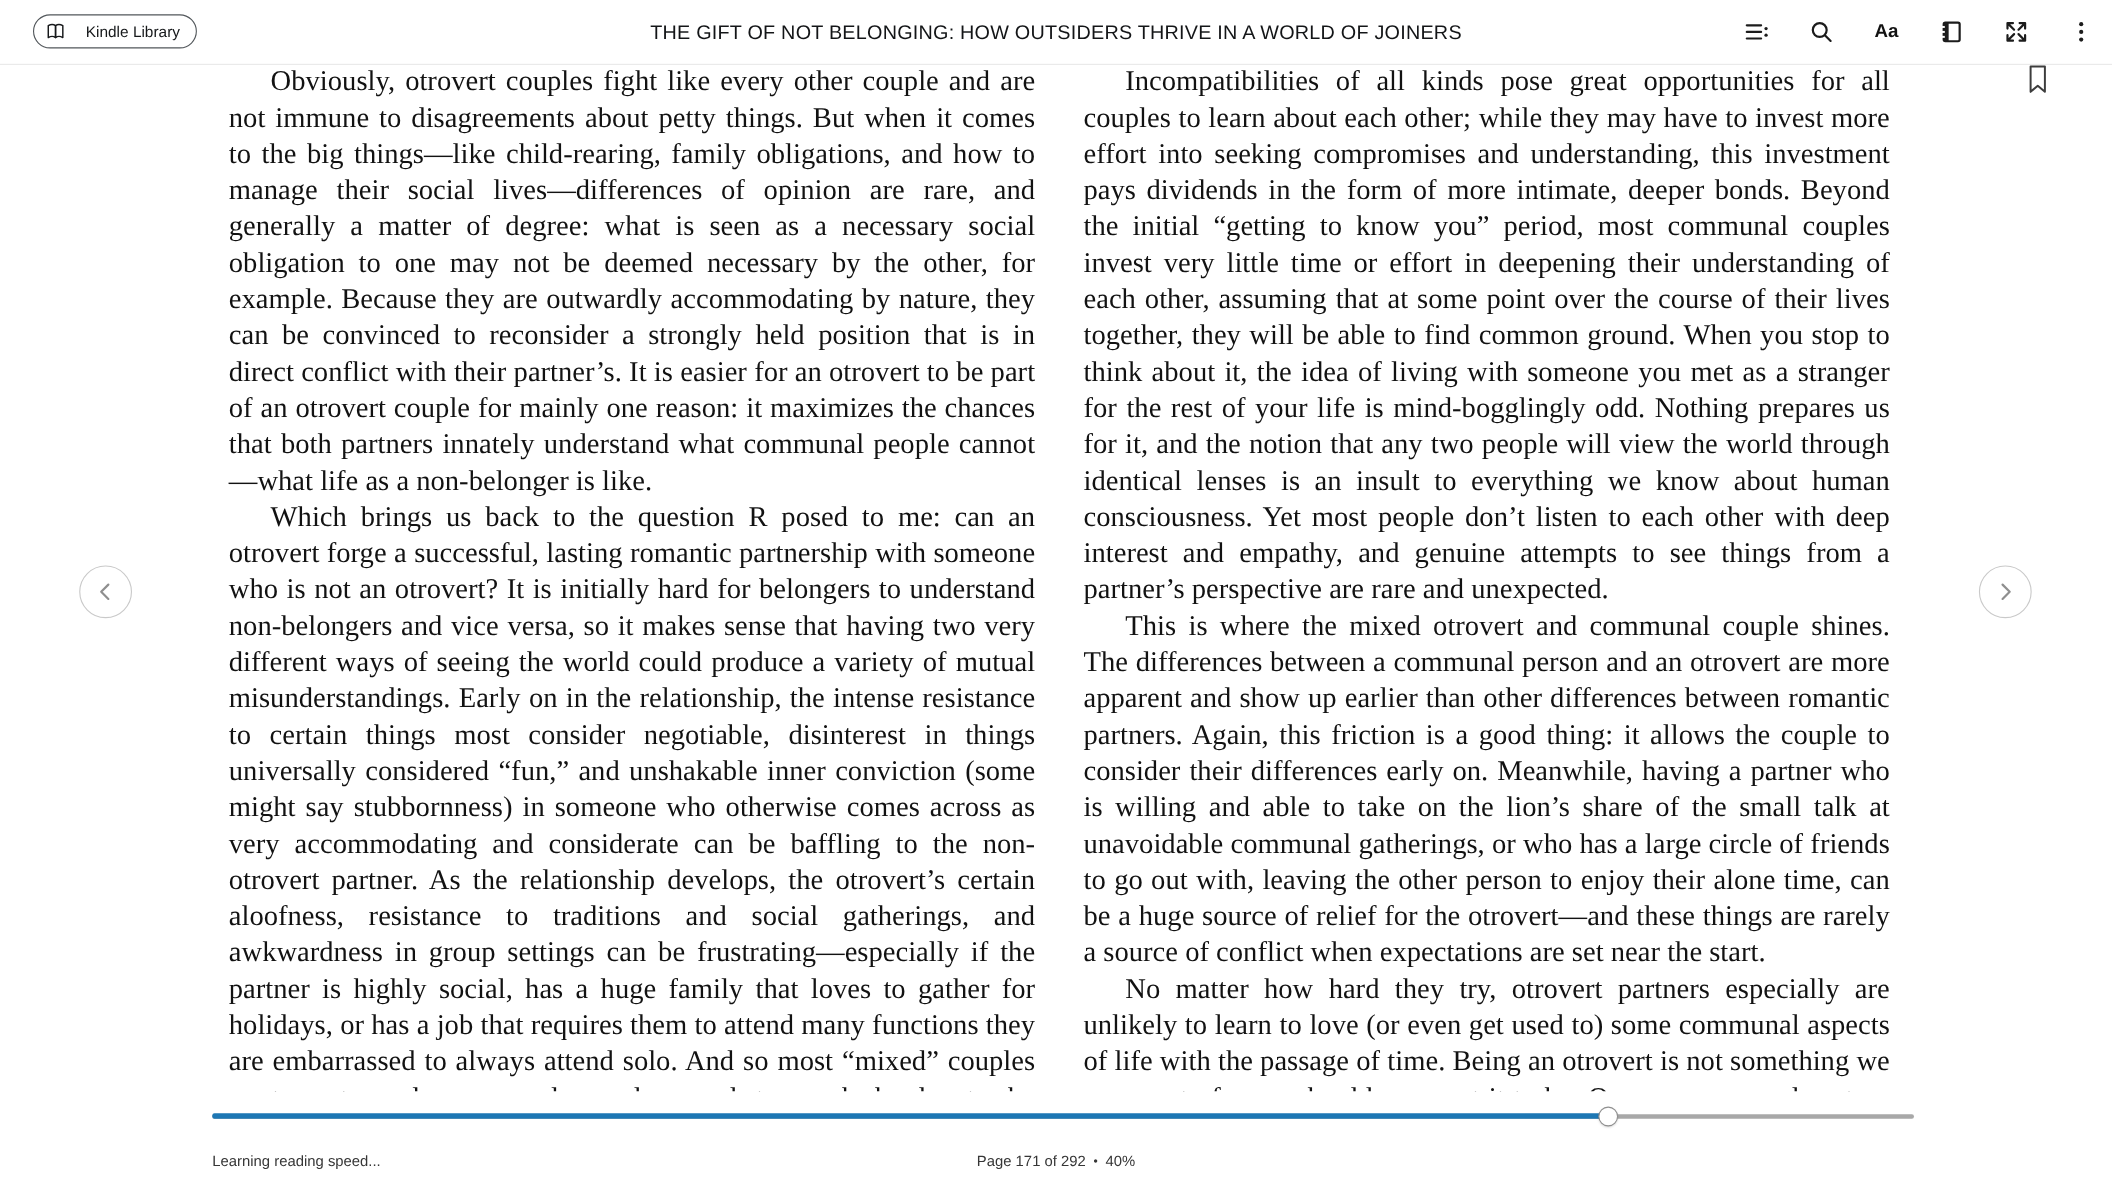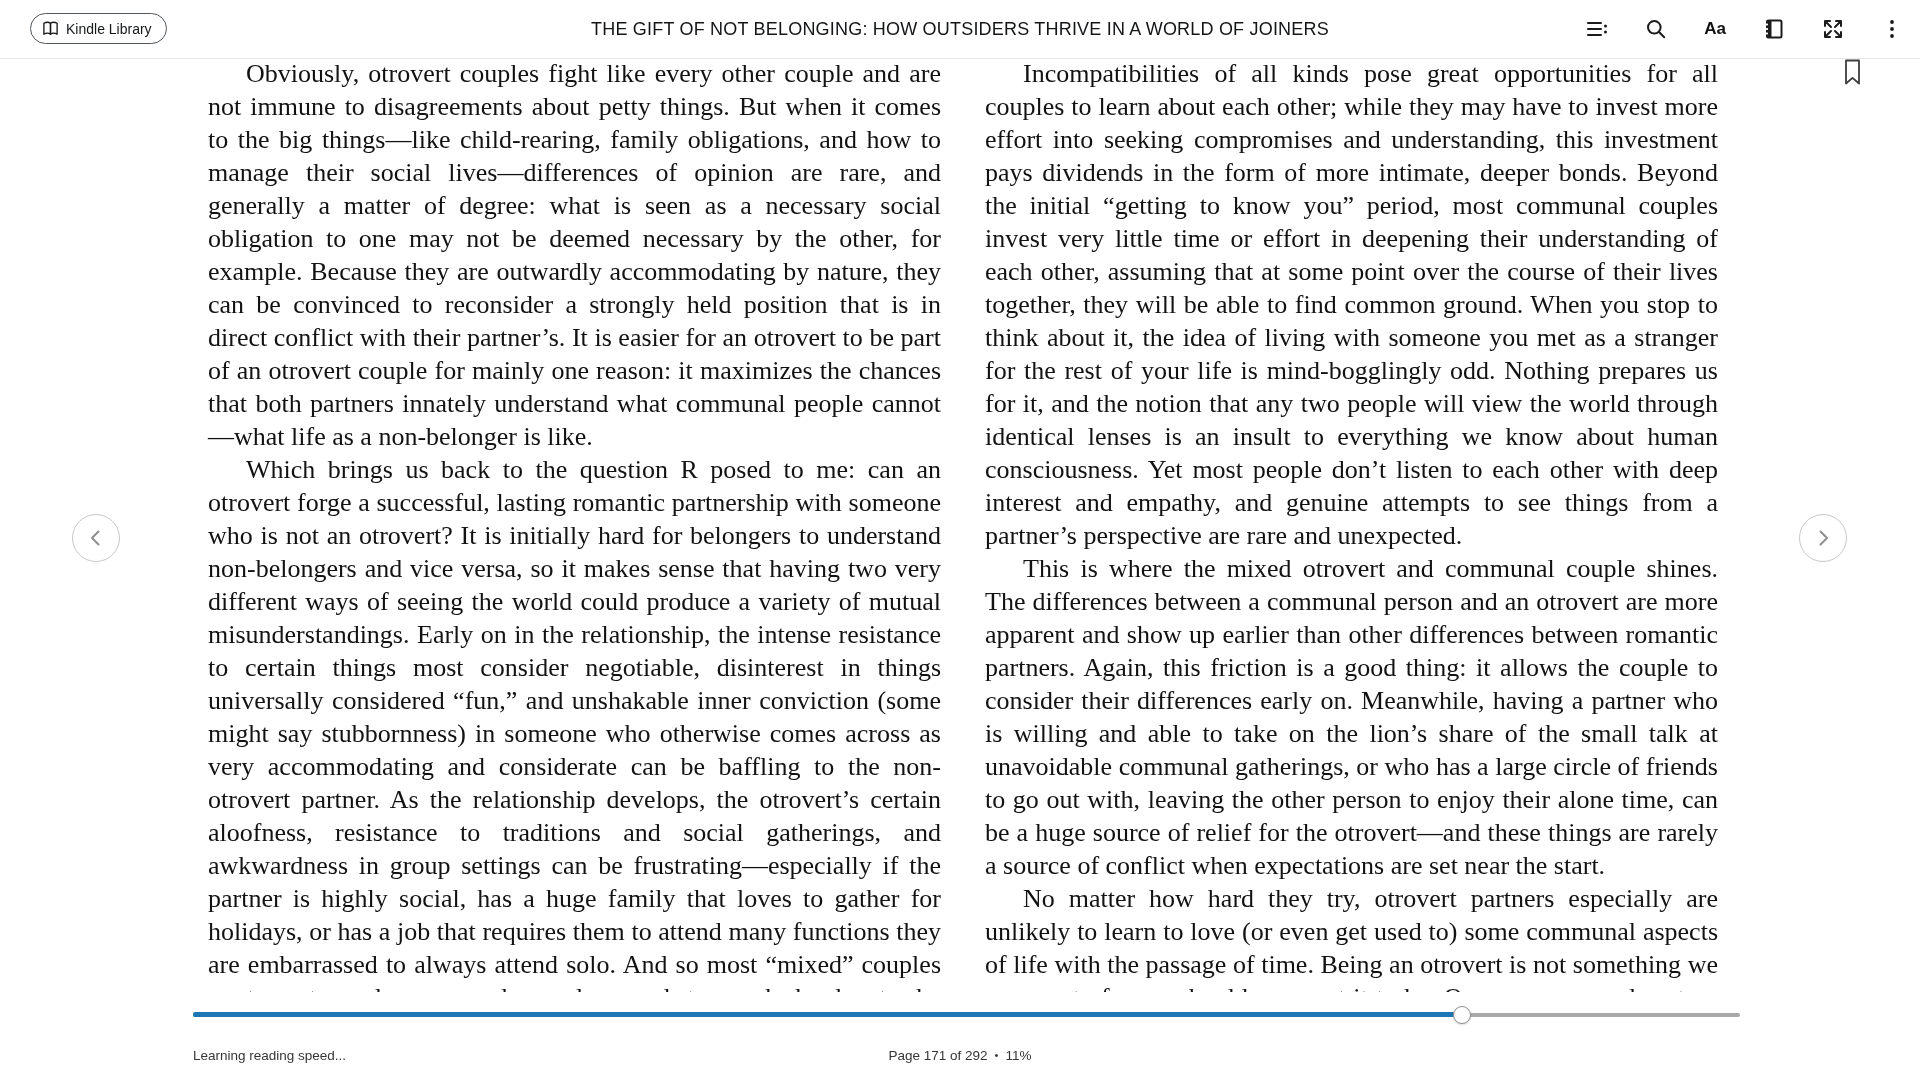--- a/index.html
+++ b/index.html
@@ -4,21 +4,21 @@
 <style>
   html,body{margin:0;padding:0;}
   body{width:1920px;height:1080px;overflow:hidden;background:#ffffff;
        font-family:"Liberation Sans",sans-serif;color:#1c1c1c;position:relative;}
   .app{position:absolute;inset:0;}
 
   
   .toolbar{position:absolute;left:0;top:0;width:1920px;height:58px;background:#fff;
            border-bottom:1px solid #e8e8e8;}
   .lib-btn{position:absolute;left:30px;top:13px;height:31px;padding:0 14px 0 11px;
-           display:flex;align-items:center;gap:7px;background:#fff;
+           display:flex;align-items:center;gap:19px;background:#fff;
            border:1px solid #52575b;border-radius:16px;font-family:"Liberation Sans",sans-serif;
            font-size:14px;color:#16181a;cursor:pointer;}
   .book-title{position:absolute;left:0;right:0;top:0;height:58px;line-height:58px;
               text-align:center;font-size:18px;letter-spacing:.2px;color:#131517;}
   .actions{position:absolute;right:10px;top:7px;display:flex;gap:23px;}
   .icon-btn{width:36px;height:44px;border:none;background:none;padding:0;cursor:pointer;
             display:flex;align-items:center;justify-content:center;}
   .aa-label{font-size:17px;font-weight:600;color:#121212;font-family:"Liberation Sans",sans-serif;}
   .bookmark{position:absolute;left:1842px;top:58px;width:20px;height:28px;cursor:pointer;}
 
@@ -164,17 +164,17 @@
 
   <div class="slider">
     <div class="track" style="background: rgb(168, 168, 168);"></div>
     <div class="fill" style="width: 82%; background: rgb(29, 119, 180);"></div>
     <div class="handle" style="left: calc(82% - 9px);"></div>
   </div>
 
   <footer>
     <span class="status-left">Learning reading speed...</span>
     <div class="page-info">
-      <span>Page 171 of 292</span><span class="dot">•</span><span>11%</span>
+      <span>Page 171 of 292</span><span class="dot">•</span><span>40%</span>
     </div>
   </footer>
 
 </div>
 
 </body></html>

